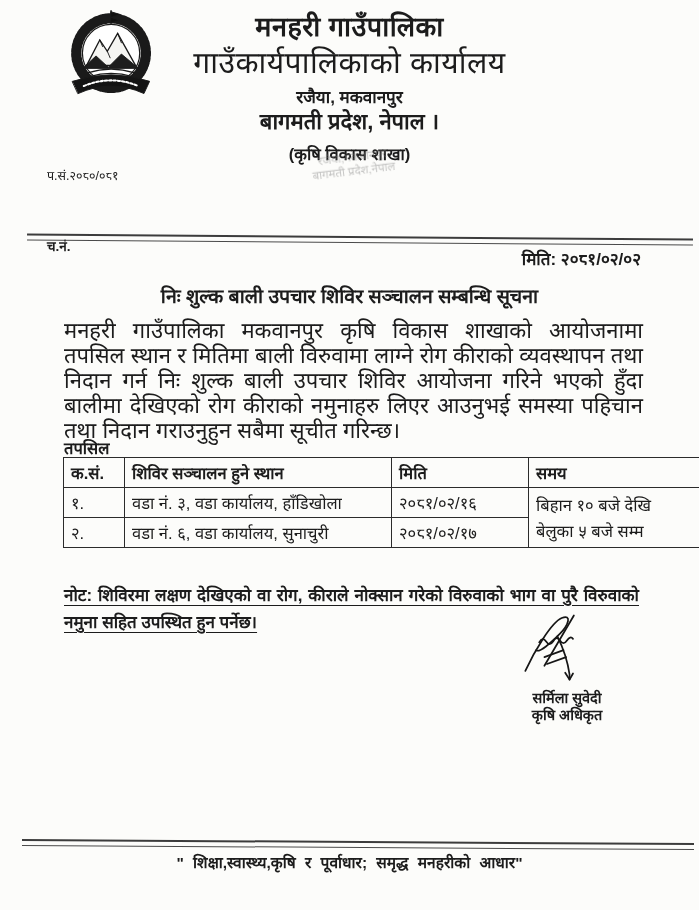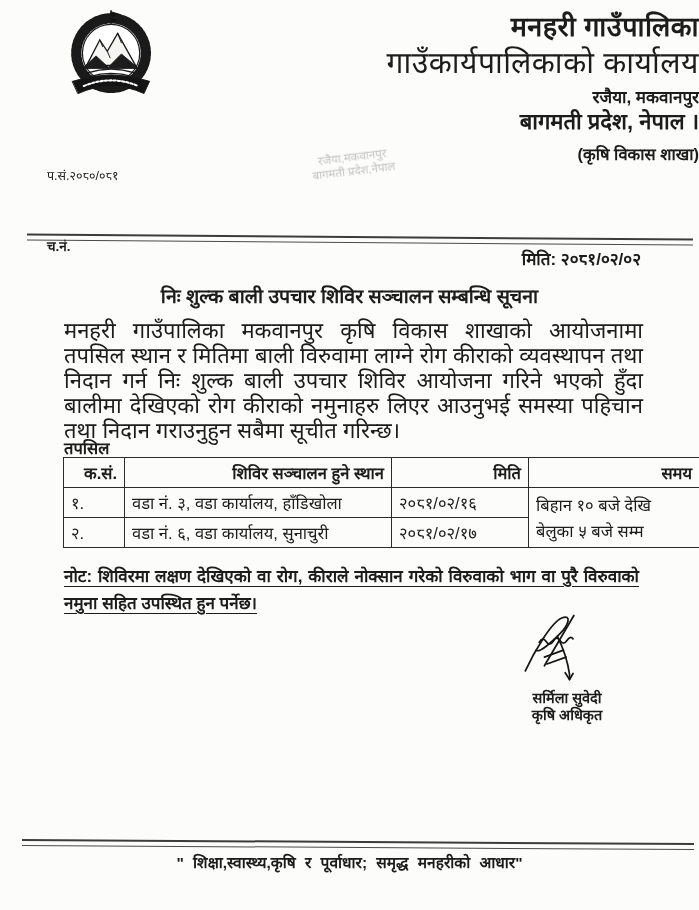--- a/index.html
+++ b/index.html
@@ -7,21 +7,21 @@
     position:relative;
     width:699px;height:910px;
     margin:0 auto;
     background:#fcfcfa;
     font-family:"Liberation Sans","DejaVu Sans",sans-serif;
     color:#1c1c1c;
     overflow:hidden;
   }
   
   .emblem{position:absolute;left:54px;top:8px;width:116px;height:94px;}
-  .letterhead{position:absolute;left:0;right:0;top:12px;text-align:right;line-height:1.15;}
+  .letterhead{position:absolute;left:0;right:0;top:12px;text-align:center;line-height:1.15;}
   .muni{font-size:27px;font-weight:700;letter-spacing:.5px;}
   .office{font-size:30px;font-weight:400;margin-top:3px;letter-spacing:.5px;}
   .addr1{font-size:17px;font-weight:600;margin-top:7px;}
   .addr2{font-size:22px;font-weight:600;margin-top:2px;}
   .dept{font-size:16.5px;font-weight:600;margin-top:11px;}
   .watermark{
     position:absolute;left:238px;top:150px;width:230px;
     text-align:center;color:rgba(125,125,125,.45);
     font-size:11.5px;line-height:14px;
     transform:rotate(-7deg);filter:blur(.4px);
@@ -53,27 +53,27 @@
   }
   table.sched{
     position:absolute;left:63px;top:457px;width:576px;
     border-collapse:collapse;table-layout:fixed;
   }
   table.sched th,table.sched td{
     border:1.6px solid #2b2b2b;
     font-size:16.5px;padding:2px 7px;height:25px;
     text-align:left;vertical-align:middle;white-space:nowrap;overflow:hidden;
   }
-  table.sched th{font-weight:600;text-align:right;}
+  table.sched th{font-weight:600;}
   table.sched td{font-weight:500;}
   .col-sn{width:46px;} .col-place{width:252px;} .col-date{width:122px;} .col-time{width:156px;}
   .time-cell div{line-height:26px;}
   
   .note{
-    position:absolute;left:64px;right:60px;top:563px;margin:0;
+    position:absolute;left:64px;right:60px;top:582px;margin:0;
     font-size:17px;line-height:27px;font-weight:600;text-align:justify;
     text-decoration:underline;text-underline-offset:4px;
   }
   
   .sig{position:absolute;left:505px;top:612px;width:110px;height:78px;}
   .signer{
     position:absolute;left:496px;top:690px;width:142px;text-align:center;
     font-size:14.5px;font-weight:600;line-height:17px;
   }
   

